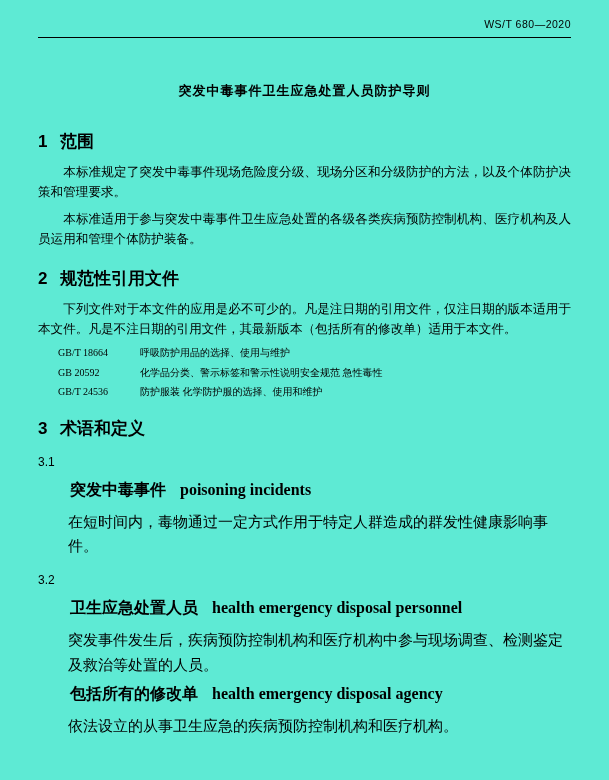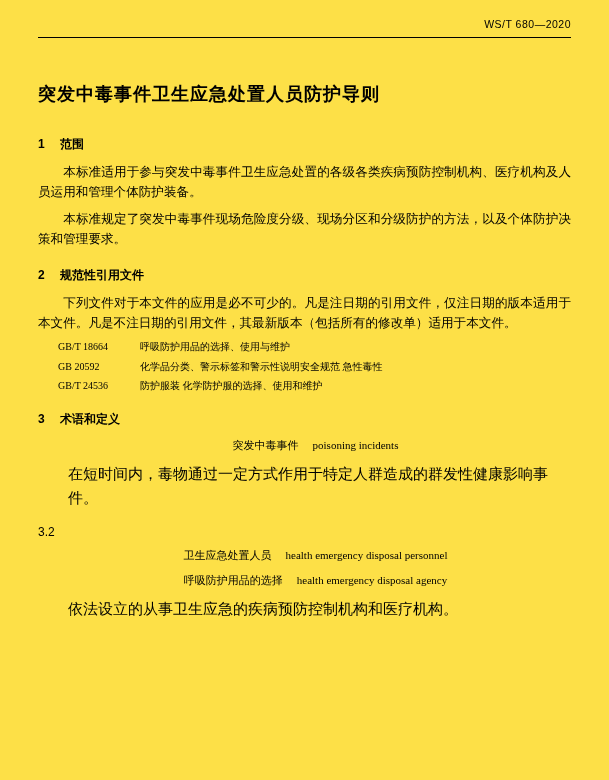--- a/index.html
+++ b/index.html
@@ -8,21 +8,21 @@
     background: #ffffff;
   }
   body {
     font-family: "Liberation Serif", serif;
     color: #000000;
   }
   .page {
     position: relative;
     width: 609px;
     height: 780px;
-    background: #fde047;
+    background: #5eead4;
     overflow: hidden;
     box-sizing: border-box;
     padding: 6px;
   }
   .header {
     position: absolute;
     top: 18px;
     right: 38px;
     font-family: "Liberation Sans", sans-serif;
     font-size: 10.5px;
@@ -37,30 +37,30 @@
     height: 1px;
     background: #000;
   }
   .content {
     position: absolute;
     top: 60px;
     left: 38px;
     right: 38px;
   }
   .doc-title {
-    text-align: left;
+    text-align: center;
     font-family: "Liberation Sans", sans-serif;
     font-weight: bold;
-    font-size: 18px;
+    font-size: 13px;
     letter-spacing: 1px;
     margin: 22px 0 30px 0;
   }
   .sec-head {
     font-family: "Liberation Sans", sans-serif;
-    font-size: 12px;
+    font-size: 17px;
     font-weight: bold;
     margin: 17px 0 9px 0;
   }
   .sec-head .num {
     display: inline-block;
     min-width: 22px;
   }
   .sub-num {
     font-family: "Liberation Sans", sans-serif;
     font-size: 12px;
@@ -77,26 +77,25 @@
     font-size: 10px;
     line-height: 1.62;
     margin: 0 0 3px 0;
     padding-left: 2em;
   }
   p.ref .code {
     display: inline-block;
     min-width: 82px;
   }
   p.term {
-    font-size: 11px;
+    font-size: 16px;
     line-height: 1.62;
     margin: 0 0 7px 0;
     padding-left: 2em;
-    font-weight: normal;
-    text-align: center;
+    font-weight: bold;
   }
   p.term .en {
     margin-left: 14px;
   }
   p.termdef {
     font-size: 15px;
     line-height: 1.62;
     margin: 0 0 4px 0;
     padding-left: 2em;
   }
@@ -109,51 +108,53 @@
   <div class="header">WS/T  680—2020</div>
   <div class="rule"></div>
 
   <div class="content">
 
     <div class="doc-title">突发中毒事件卫生应急处置人员防护导则</div>
 
     <div class="sec-head">
       <span class="num">1</span><span>范围</span>
     </div>
+    <p class="para">本标准规定了突发中毒事件现场危险度分级、现场分区和分级防护的方法，以及个体防护决策和管理要求。</p>
     <p class="para">本标准适用于参与突发中毒事件卫生应急处置的各级各类疾病预防控制机构、医疗机构及人员运用和管理个体防护装备。</p>
-    <p class="para">本标准规定了突发中毒事件现场危险度分级、现场分区和分级防护的方法，以及个体防护决策和管理要求。</p>
 
     <div class="sec-head">
       <span class="num">2</span><span>规范性引用文件</span>
     </div>
     <p class="para">下列文件对于本文件的应用是必不可少的。凡是注日期的引用文件，仅注日期的版本适用于本文件。凡是不注日期的引用文件，其最新版本（包括所有的修改单）适用于本文件。</p>
     <p class="ref">
       <span class="code">GB/T 18664</span><span>呼吸防护用品的选择、使用与维护</span>
     </p>
     <p class="ref">
       <span class="code">GB 20592</span><span>化学品分类、警示标签和警示性说明安全规范 急性毒性</span>
     </p>
     <p class="ref">
       <span class="code">GB/T 24536</span><span>防护服装 化学防护服的选择、使用和维护</span>
     </p>
 
     <div class="sec-head">
       <span class="num">3</span><span>术语和定义</span>
     </div>
 
+    <div class="sub-num">3.1</div>
     <p class="term">
       <span>突发中毒事件</span><span class="en">poisoning incidents</span>
     </p>
     <p class="termdef">在短时间内，毒物通过一定方式作用于特定人群造成的群发性健康影响事件。</p>
 
     <div class="sub-num">3.2</div>
     <p class="term">
       <span>卫生应急处置人员</span><span class="en">health emergency disposal personnel</span>
     </p>
+    <p class="termdef">突发事件发生后，疾病预防控制机构和医疗机构中参与现场调查、检测鉴定及救治等处置的人员。</p>
 
     <p class="term">
-      <span>呼吸防护用品的选择</span><span class="en">health emergency disposal agency</span>
+      <span>包括所有的修改单</span><span class="en">health emergency disposal agency</span>
     </p>
     <p class="termdef">依法设立的从事卫生应急的疾病预防控制机构和医疗机构。</p>
 
 
   </div>
 </div>
 
 </body></html>

